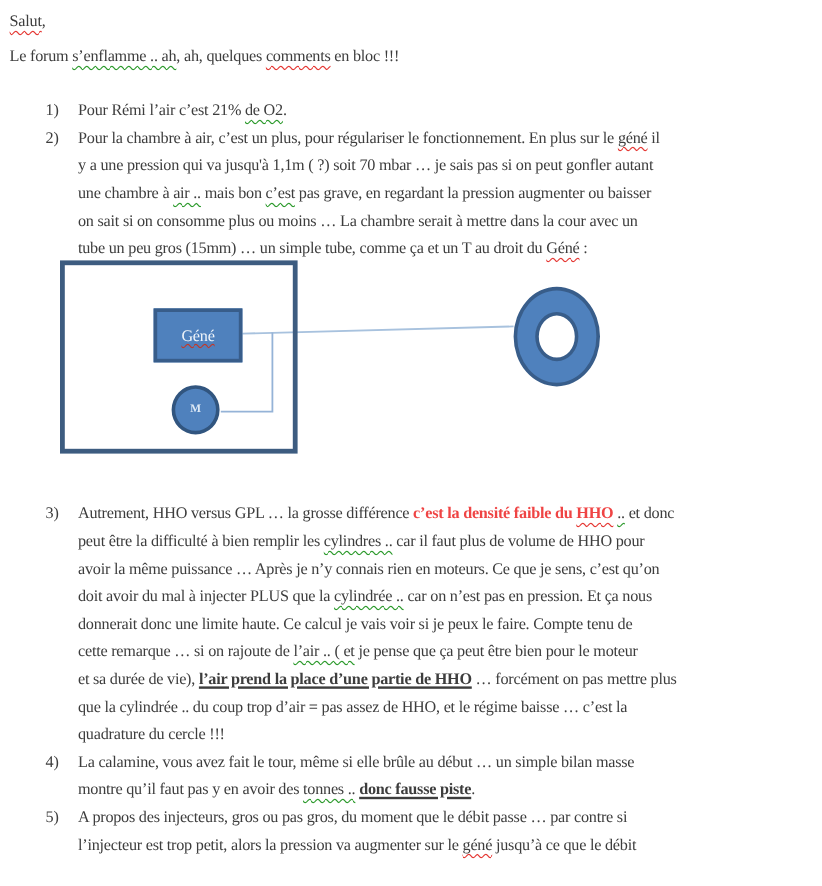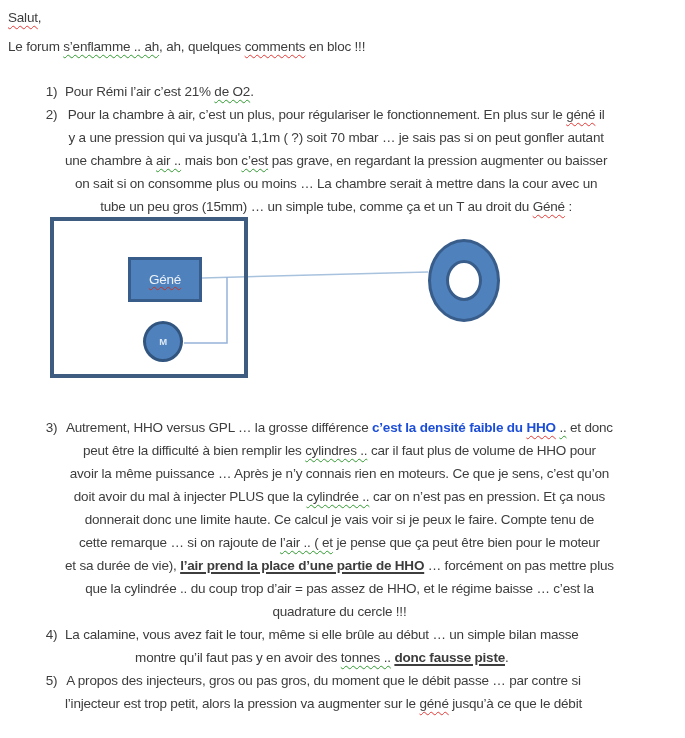--- a/index.html
+++ b/index.html
@@ -1,34 +1,34 @@
 <!DOCTYPE html>
 <html><head>
 <meta charset="utf-8">
 <style>
   html,body{margin:0;padding:0;background:#fff;}
   .page{
     position:relative;width:685px;height:738px;background:#ffffff;overflow:hidden;
-    color:#3d3d3d;font-family:Liberation Sans, sans-serif;font-size:13.5px;
-    letter-spacing:-0.2px;line-height:23px;text-align:center;
+    color:#3d3d3d;font-family:Liberation Serif, serif;font-size:13.5px;
+    letter-spacing:-0.2px;line-height:23px;
   }
   .para{position:absolute;left:8px;}
   #p-salut{top:6px;}
   #p-forum{top:35px;}
   .group{position:absolute;left:0;right:0;}
   #group-a{top:80px;}
   #group-b{top:416px;}
   .li{display:flex;align-items:flex-start;}
   .num{flex:none;width:27px;margin-left:38px;}
   .body{flex:none;}
   .line{white-space:nowrap;height:23px;}
   
   .sq-red{text-decoration-line:underline;text-decoration-style:wavy;text-decoration-color:#e53935;text-decoration-thickness:1px;text-underline-offset:3px;text-decoration-skip-ink:none;}
   .sq-green{text-decoration-line:underline;text-decoration-style:wavy;text-decoration-color:#2e9b2e;text-decoration-thickness:1px;text-underline-offset:3px;text-decoration-skip-ink:none;}
-  .b-red{color:#1d4ed8;font-weight:bold;}
+  .b-red{color:#ef4444;font-weight:bold;}
   .b-red.sq-red{text-decoration-color:#e53935;}
   .bu{font-weight:bold;text-decoration-line:underline;text-decoration-style:solid;text-decoration-thickness:1.5px;text-underline-offset:2px;}
   .it{font-style:italic;}
   
   .diagram{position:absolute;inset:0;pointer-events:none;}
   .frame{position:absolute;left:50px;top:217px;width:198px;height:161px;border:4px solid #3d5c80;box-sizing:border-box;background:transparent;}
   .connectors{position:absolute;left:0;top:0;}
   .gene{position:absolute;left:128px;top:257px;width:74px;height:45px;box-sizing:border-box;
         background:#4f81bd;border:3px solid #385d8a;display:flex;align-items:center;justify-content:center;
         color:#eef4fa;font-size:13.5px;}

